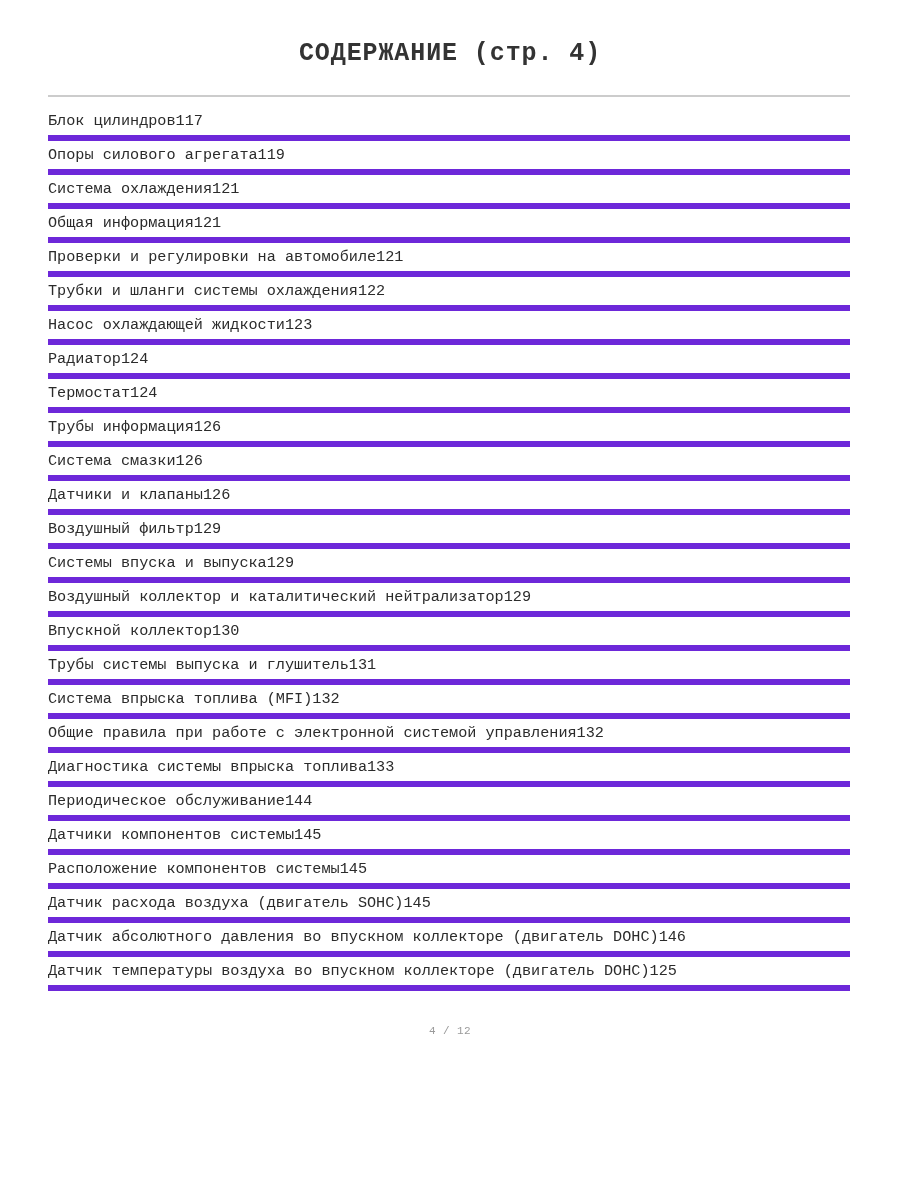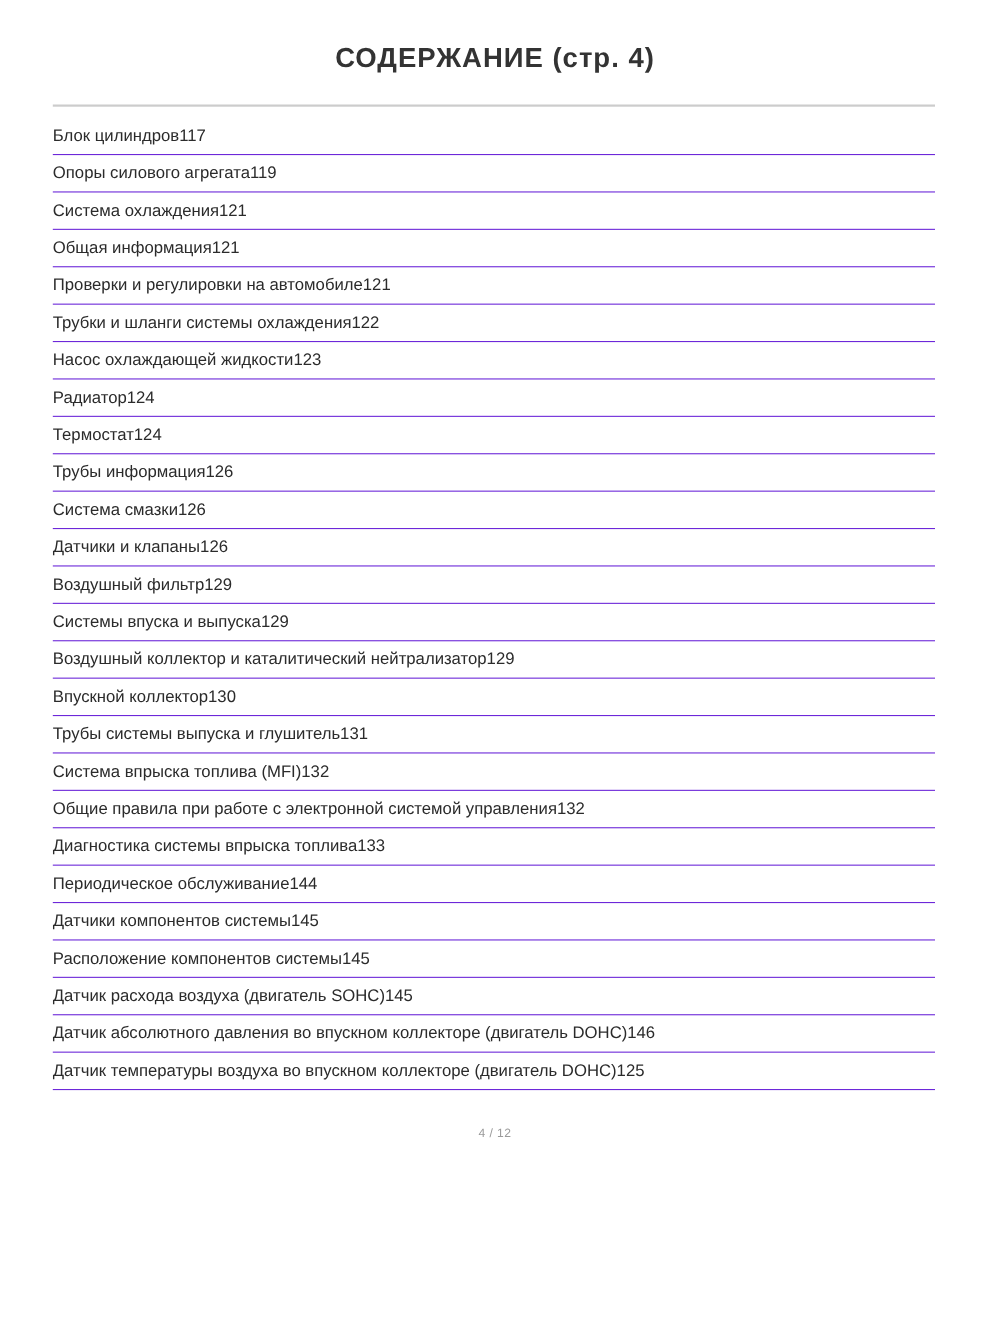--- a/index.html
+++ b/index.html
@@ -17,20 +17,21 @@
     overflow: hidden;
   }
 
   .page {
     position: relative;
     width: 900px;
     height: 1079px;
     box-sizing: border-box;
     display: flex;
     flex-direction: column;
+    font-family: Liberation Mono, monospace;
   }
 
   
   .page-title {
     margin: 0;
     padding-top: 38px;
     padding-bottom: 0;
     text-align: center;
     font-size: 25px;
     font-weight: bold;
@@ -50,21 +51,21 @@
   .toc {
     list-style: none;
     margin: 10px 0 0 0;
     padding: 0 50px 0 48px;
   }
   .toc-item {
     box-sizing: border-box;
     height: 34px;
     display: flex;
     align-items: center;
-    border-bottom: 1px solid #6d28d9;
+    border-bottom: 6px solid #6d28d9;
     font-size: 15.2px;
     line-height: 20px;
     color: #2b2b2b;
     white-space: nowrap;
     overflow: hidden;
     text-align: right;
   }
   .toc-item:first-child {
     border-top: none;
   }

